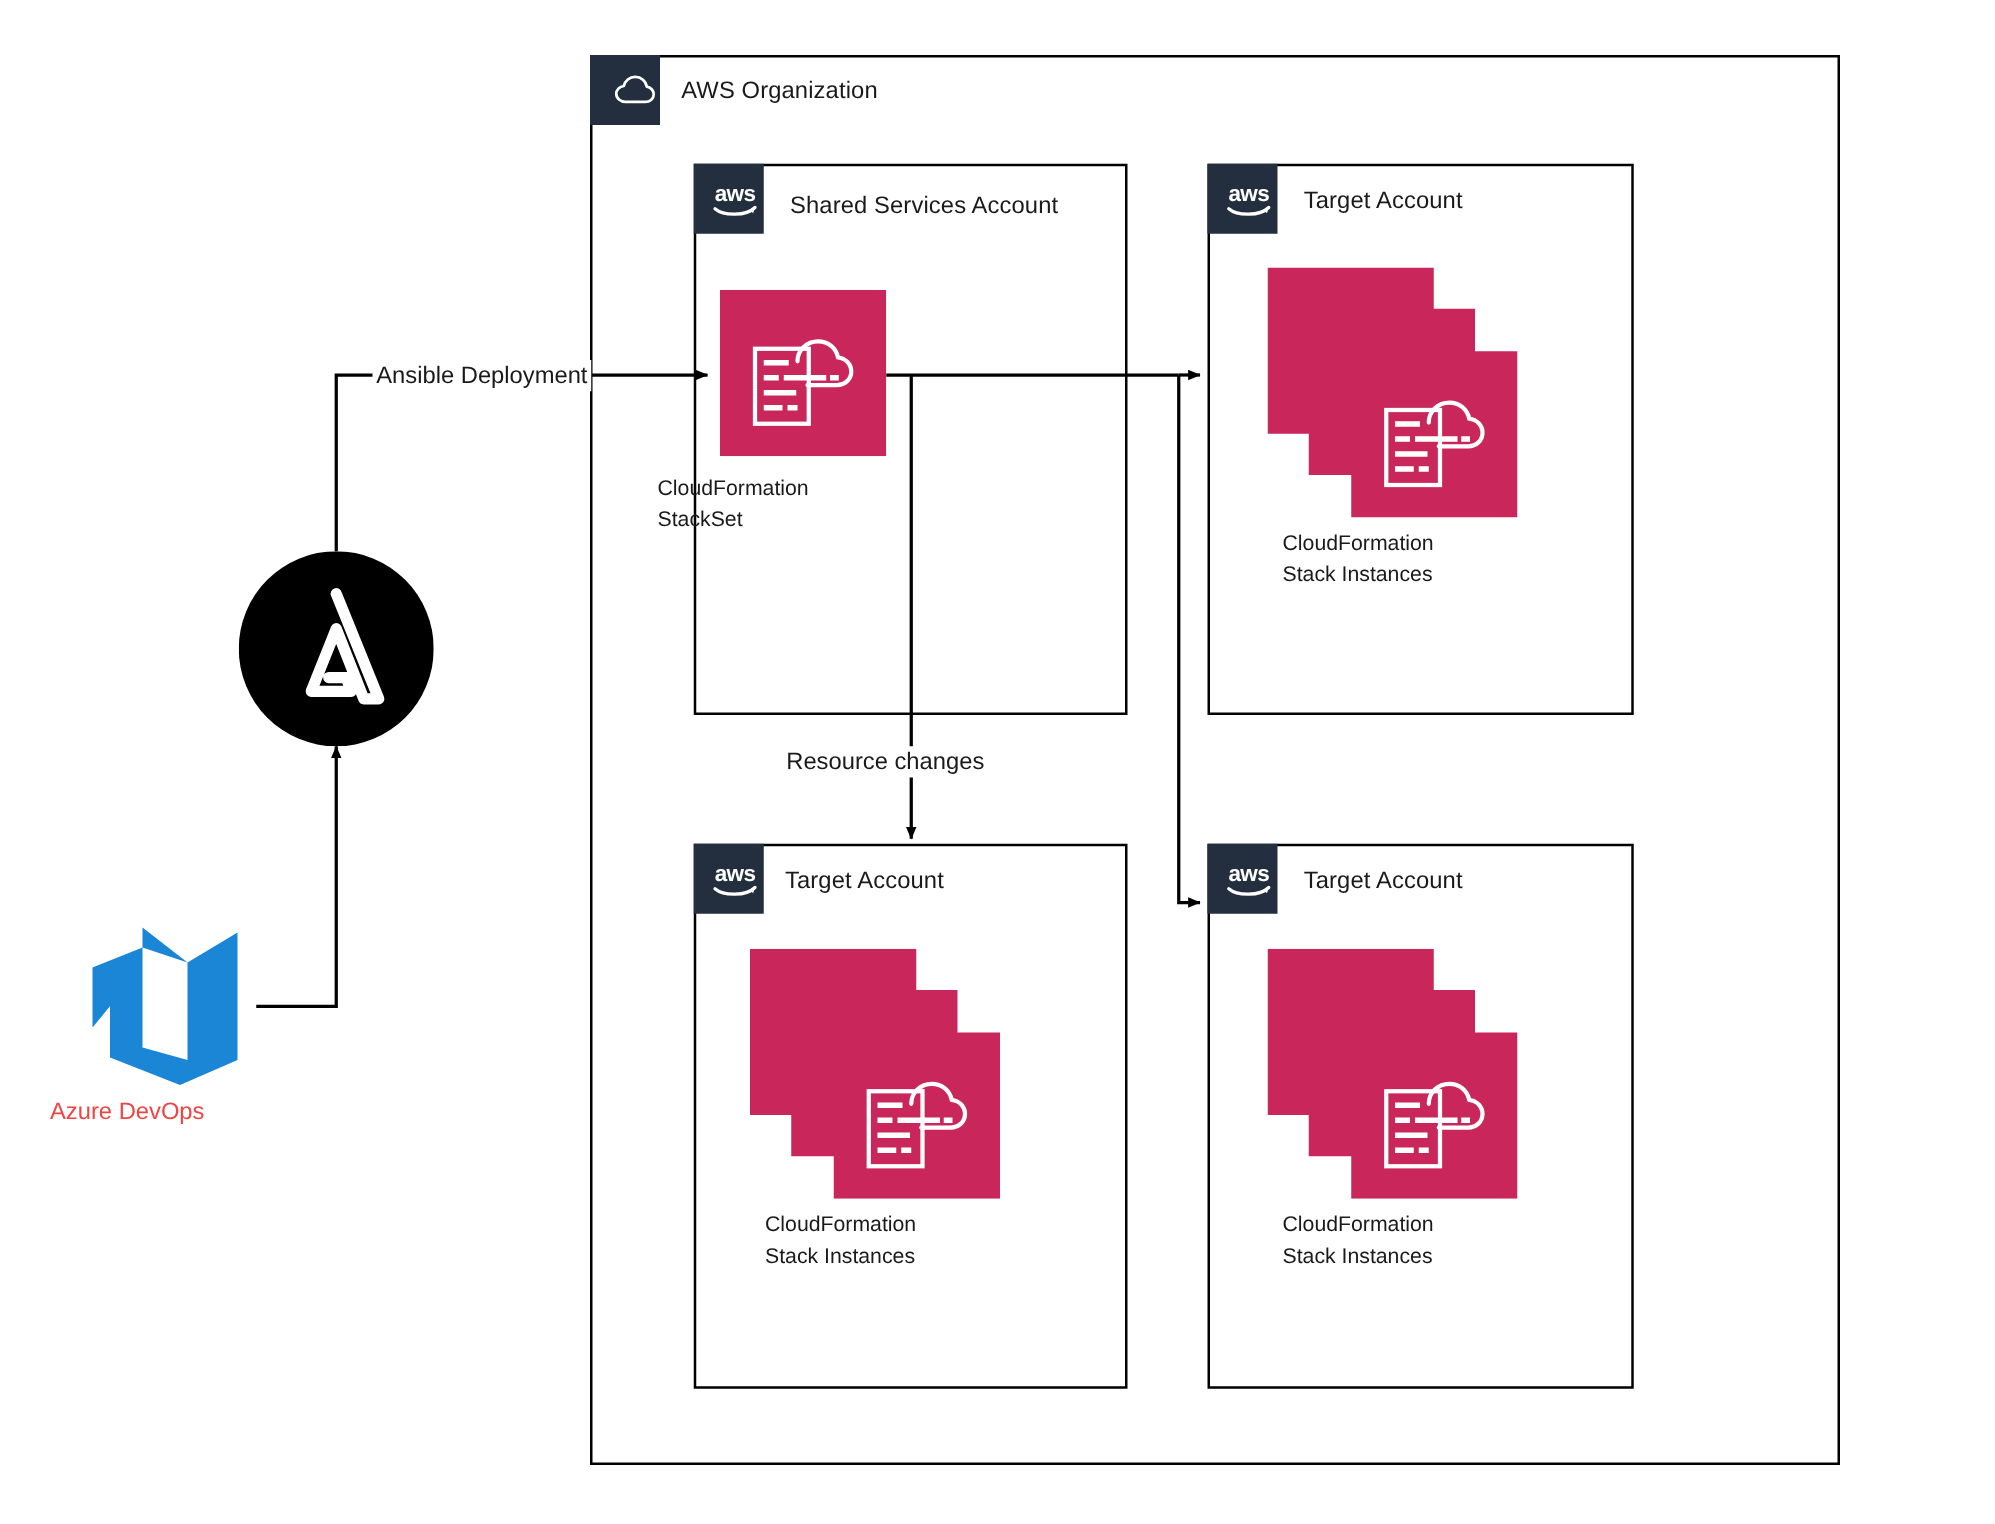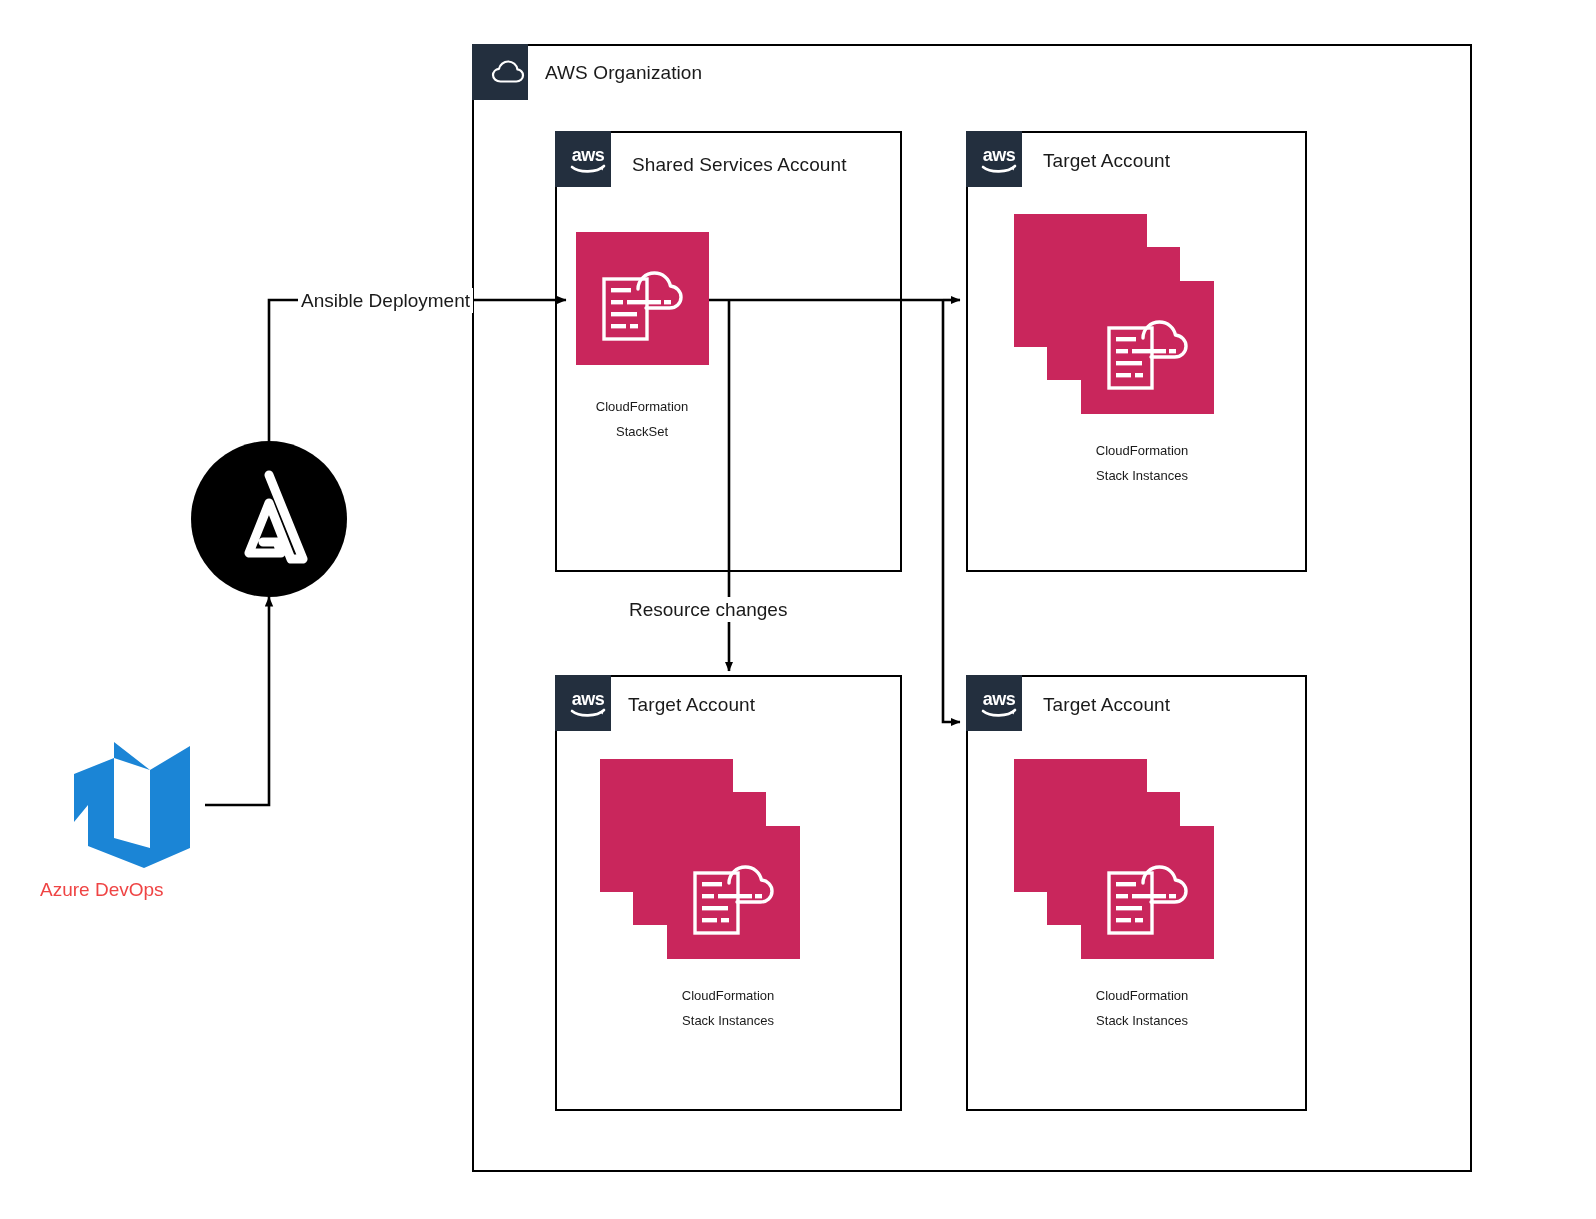--- a/index.html
+++ b/index.html
@@ -39,26 +39,24 @@
     font-size: 19px;
     color: #1a1a1a;
     white-space: nowrap;
     letter-spacing: 0.1px;
   }
   .cfn-icon {
     position: absolute;
   }
   .cfn-label {
     position: absolute;
-    font-size: 13px;
+    font-size: 17px;
     line-height: 25px;
-    text-align: center;
     color: #1a1a1a;
     white-space: nowrap;
-    margin-top: 16px;
   }
   .edge-label {
     position: absolute;
     font-size: 19px;
     line-height: 25px;
     color: #1a1a1a;
     background: #ffffff;
     white-space: nowrap;
     text-align: center;
   }

